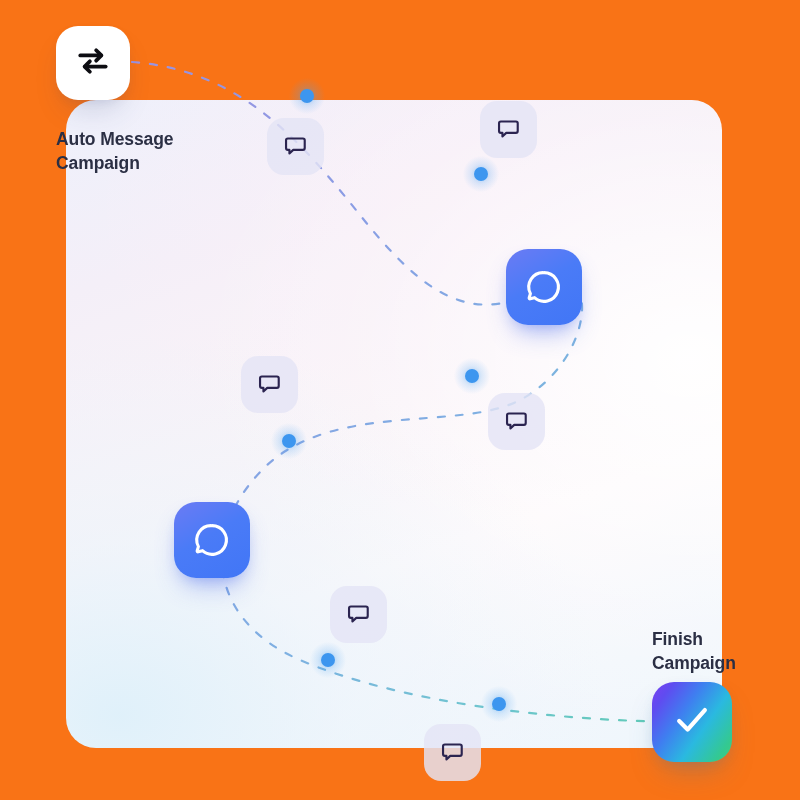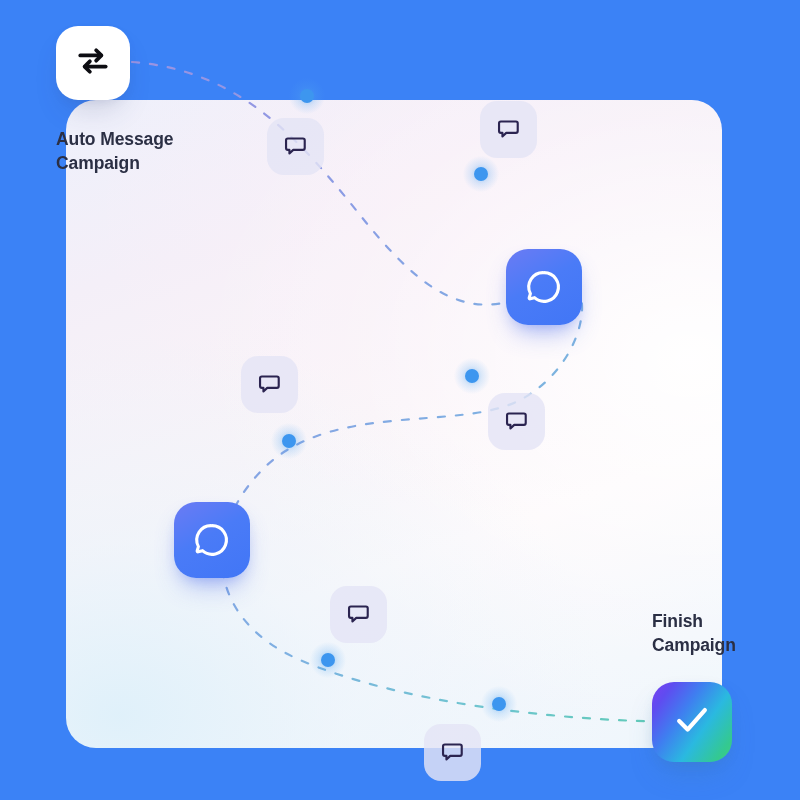--- a/index.html
+++ b/index.html
@@ -10,21 +10,21 @@
   }
   body {
     font-family: "Liberation Sans", sans-serif;
     -webkit-font-smoothing: antialiased;
   }
   #stage {
     position: relative;
     width: 800px;
     height: 800px;
     overflow: hidden;
-    background: #3b82f6;
+    background: #f97316;
   }
 
   
   .canvas-card {
     position: absolute;
     left: 66px;
     top: 100px;
     width: 656px;
     height: 648px;
     border-radius: 30px;
@@ -114,21 +114,21 @@
     color: #2b2f44;
     letter-spacing: -0.1px;
     white-space: pre-line;
   }
   .label-start {
     left: 56px;
     top: 128px;
   }
   .label-finish {
     left: 652px;
-    top: 610px;
+    top: 628px;
   }
 </style>
 </head>
 <body>
 
 <div id="stage">
 
   <div class="canvas-card" style="left: 66px; top: 100px; width: 656px; height: 648px; border-radius: 30px;"></div>
 
   <svg class="path-layer" viewBox="0 0 800 800" xmlns="http://www.w3.org/2000/svg">

